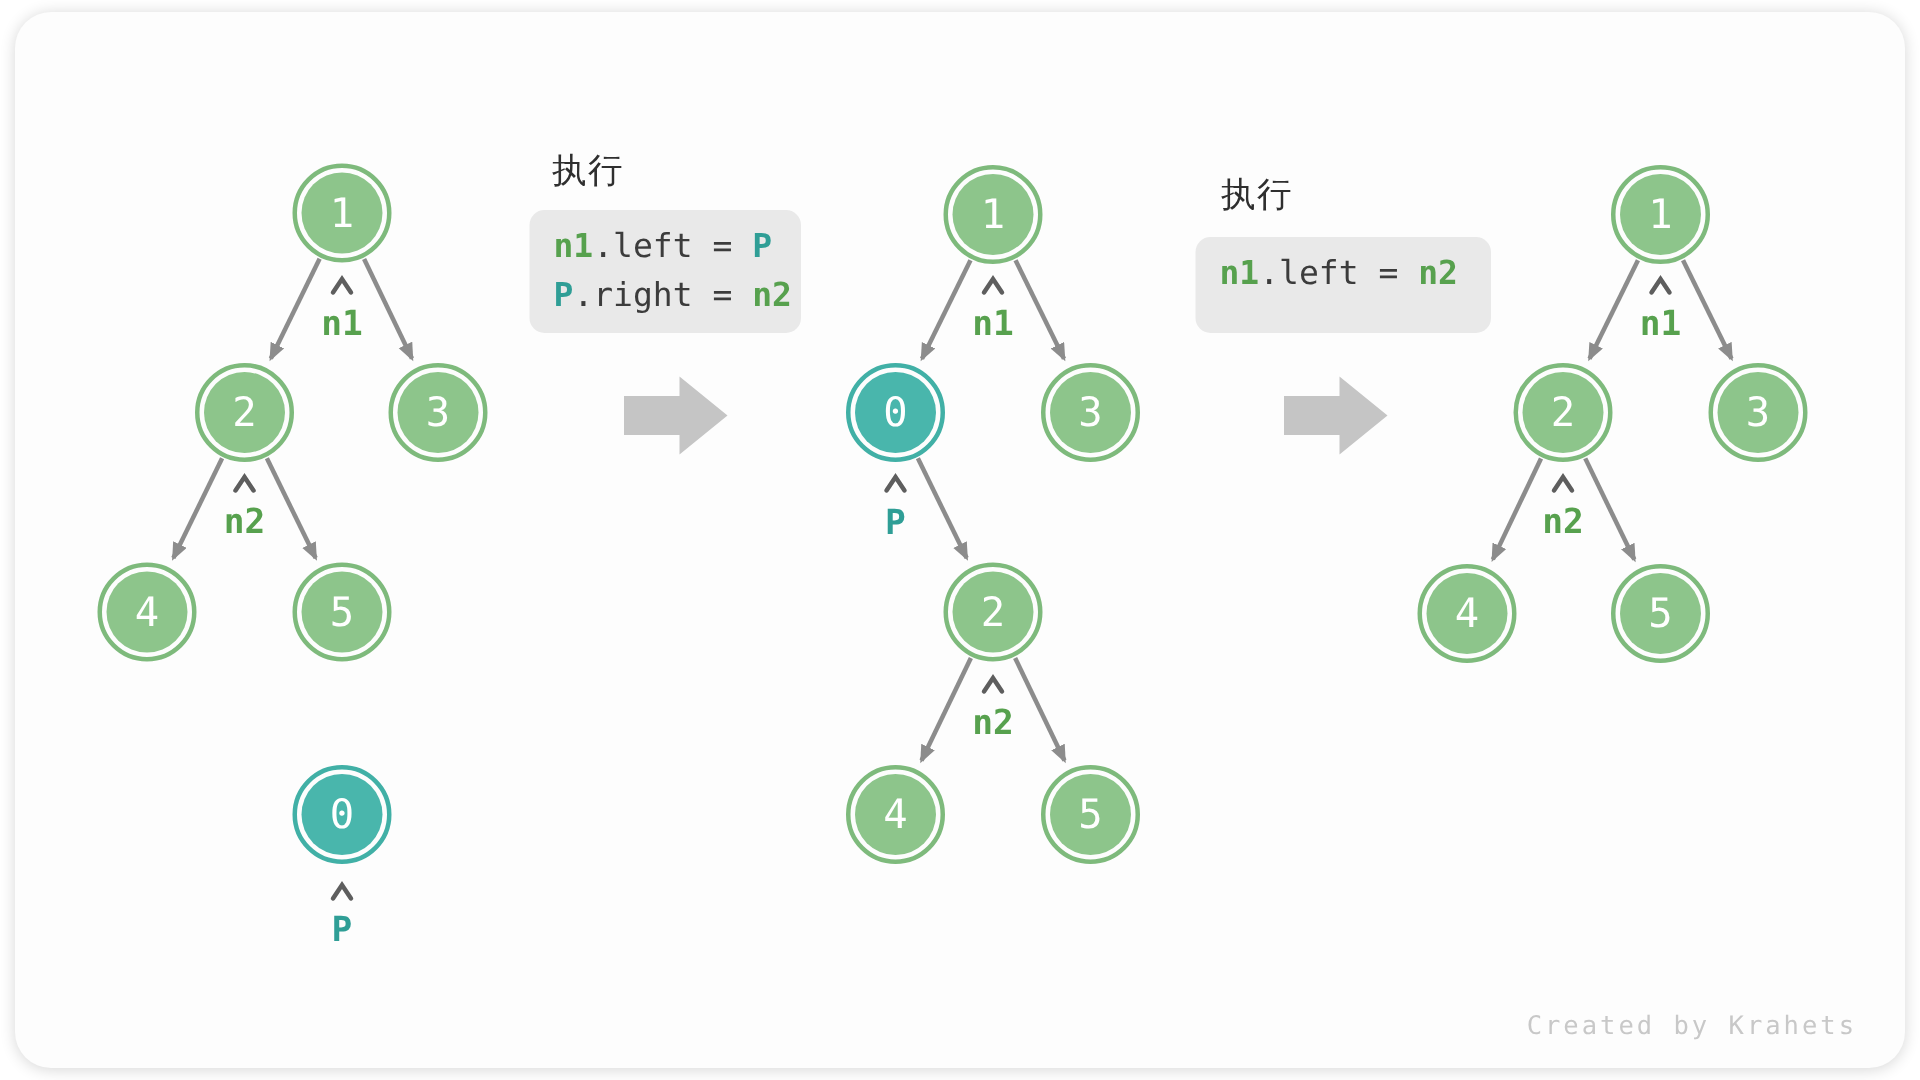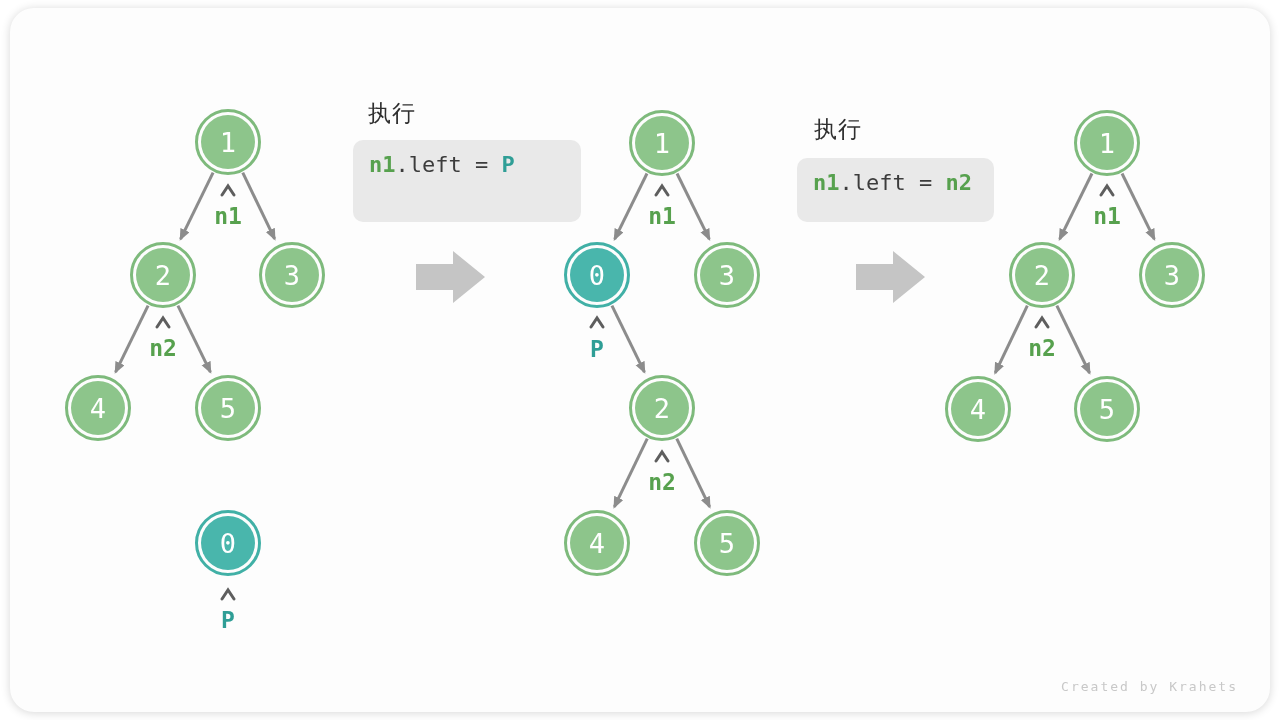--- a/index.html
+++ b/index.html
@@ -38,21 +38,21 @@
     position:absolute;background:#e9e9e9;border-radius:10px;
     box-sizing:border-box;padding:8px 16px;
     font-family:"DejaVu Sans Mono", monospace;font-size:22px;line-height:33px;
     white-space:pre;
   }
   .seg-plain{color:#3c3c3c;}
   .seg-green{color:#57a14e;font-weight:bold;}
   .seg-teal{color:#2f9e96;font-weight:bold;}
   .watermark{
     position:absolute;right:42px;bottom:26px;
-    font-family:"DejaVu Sans Mono", monospace;font-size:13px;
+    font-family:"DejaVu Sans Mono", monospace;font-size:17px;
     color:#c8c8c8;letter-spacing:2px;
   }
 </style>
 </head>
 <body>
 
 <div class="card"></div>
 
 <svg id="edge-layer" width="1280" height="720" viewBox="0 0 1280 720">
   <defs>
@@ -153,21 +153,21 @@
     </div>
     <svg width="18" height="14" class="caret" style="left: 1098px; top: 183px;">
       <polyline points="3,12 9,3 15,12" fill="none" stroke="#5e5e5e" stroke-width="3" stroke-linecap="round" stroke-linejoin="miter"></polyline>
     </svg>
     <div class="pointer-label" style="left: 1067px; top: 205px; color: rgb(87, 161, 78);">n1</div>
     <svg width="18" height="14" class="caret" style="left: 1033px; top: 315px;">
       <polyline points="3,12 9,3 15,12" fill="none" stroke="#5e5e5e" stroke-width="3" stroke-linecap="round" stroke-linejoin="miter"></polyline>
     </svg>
     <div class="pointer-label" style="left: 1002px; top: 337px; color: rgb(87, 161, 78);">n2</div>
     <div class="code-heading" style="left: 368px; top: 98px;">执行</div>
-    <div class="code-box" style="left: 353px; top: 140px; width: 228px; height: 82px;"><div><span class="seg-green">n1</span><span class="seg-plain">.left = </span><span class="seg-teal">P</span></div></div>
+    <div class="code-box" style="left: 353px; top: 140px; width: 181px; height: 82px;"><div><span class="seg-green">n1</span><span class="seg-plain">.left = </span><span class="seg-teal">P</span></div><div><span class="seg-teal">P</span><span class="seg-plain">.right = </span><span class="seg-green">n2</span></div></div>
     <div class="code-heading" style="left: 814px; top: 114px;">执行</div>
     <div class="code-box" style="left: 797px; top: 158px; width: 197px; height: 64px;"><div><span class="seg-green">n1</span><span class="seg-plain">.left = </span><span class="seg-green">n2</span></div></div>
     <svg width="70" height="54" style="position: absolute; left: 416px; top: 250px;">
       <polygon points="0,14 37,14 37,1 69,27 37,53 37,40 0,40" fill="#c5c5c5"></polygon>
     </svg>
     <svg width="70" height="54" style="position: absolute; left: 856px; top: 250px;">
       <polygon points="0,14 37,14 37,1 69,27 37,53 37,40 0,40" fill="#c5c5c5"></polygon>
     </svg>
   </div>
 

